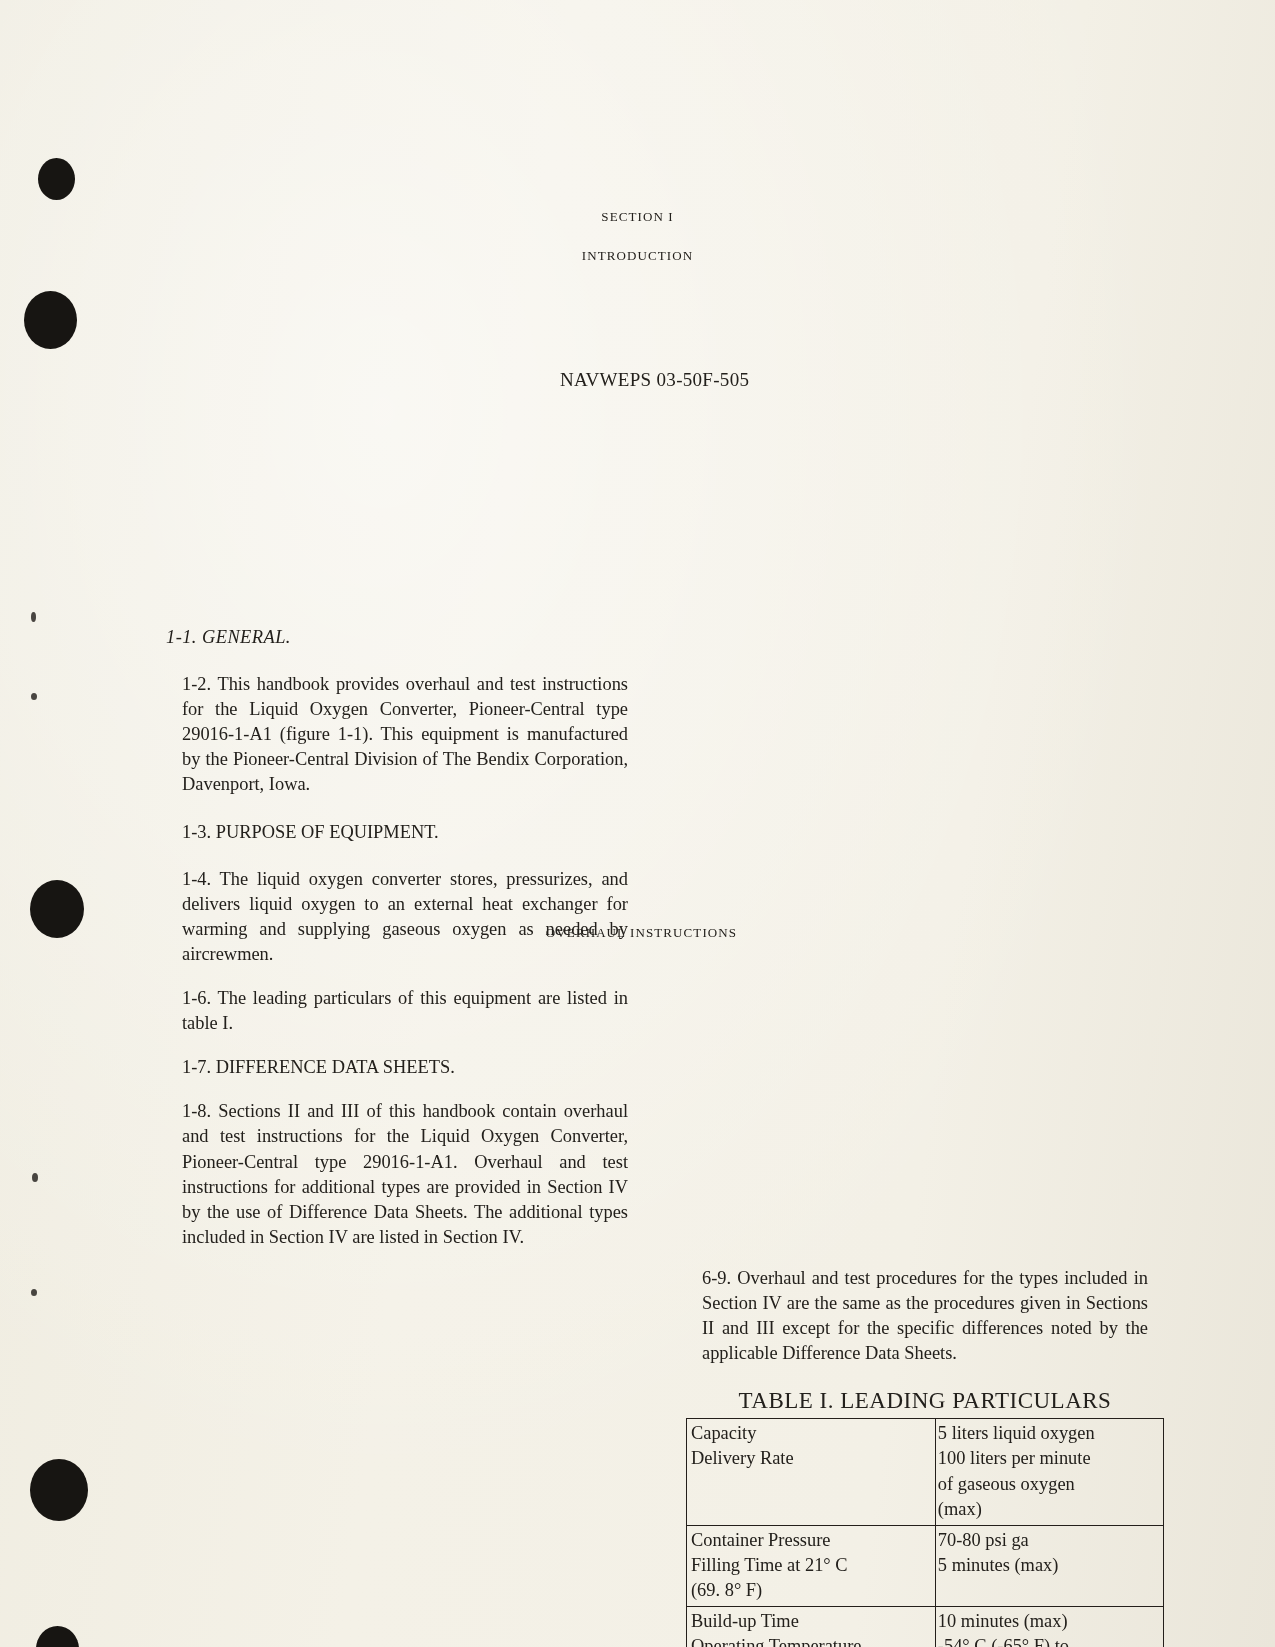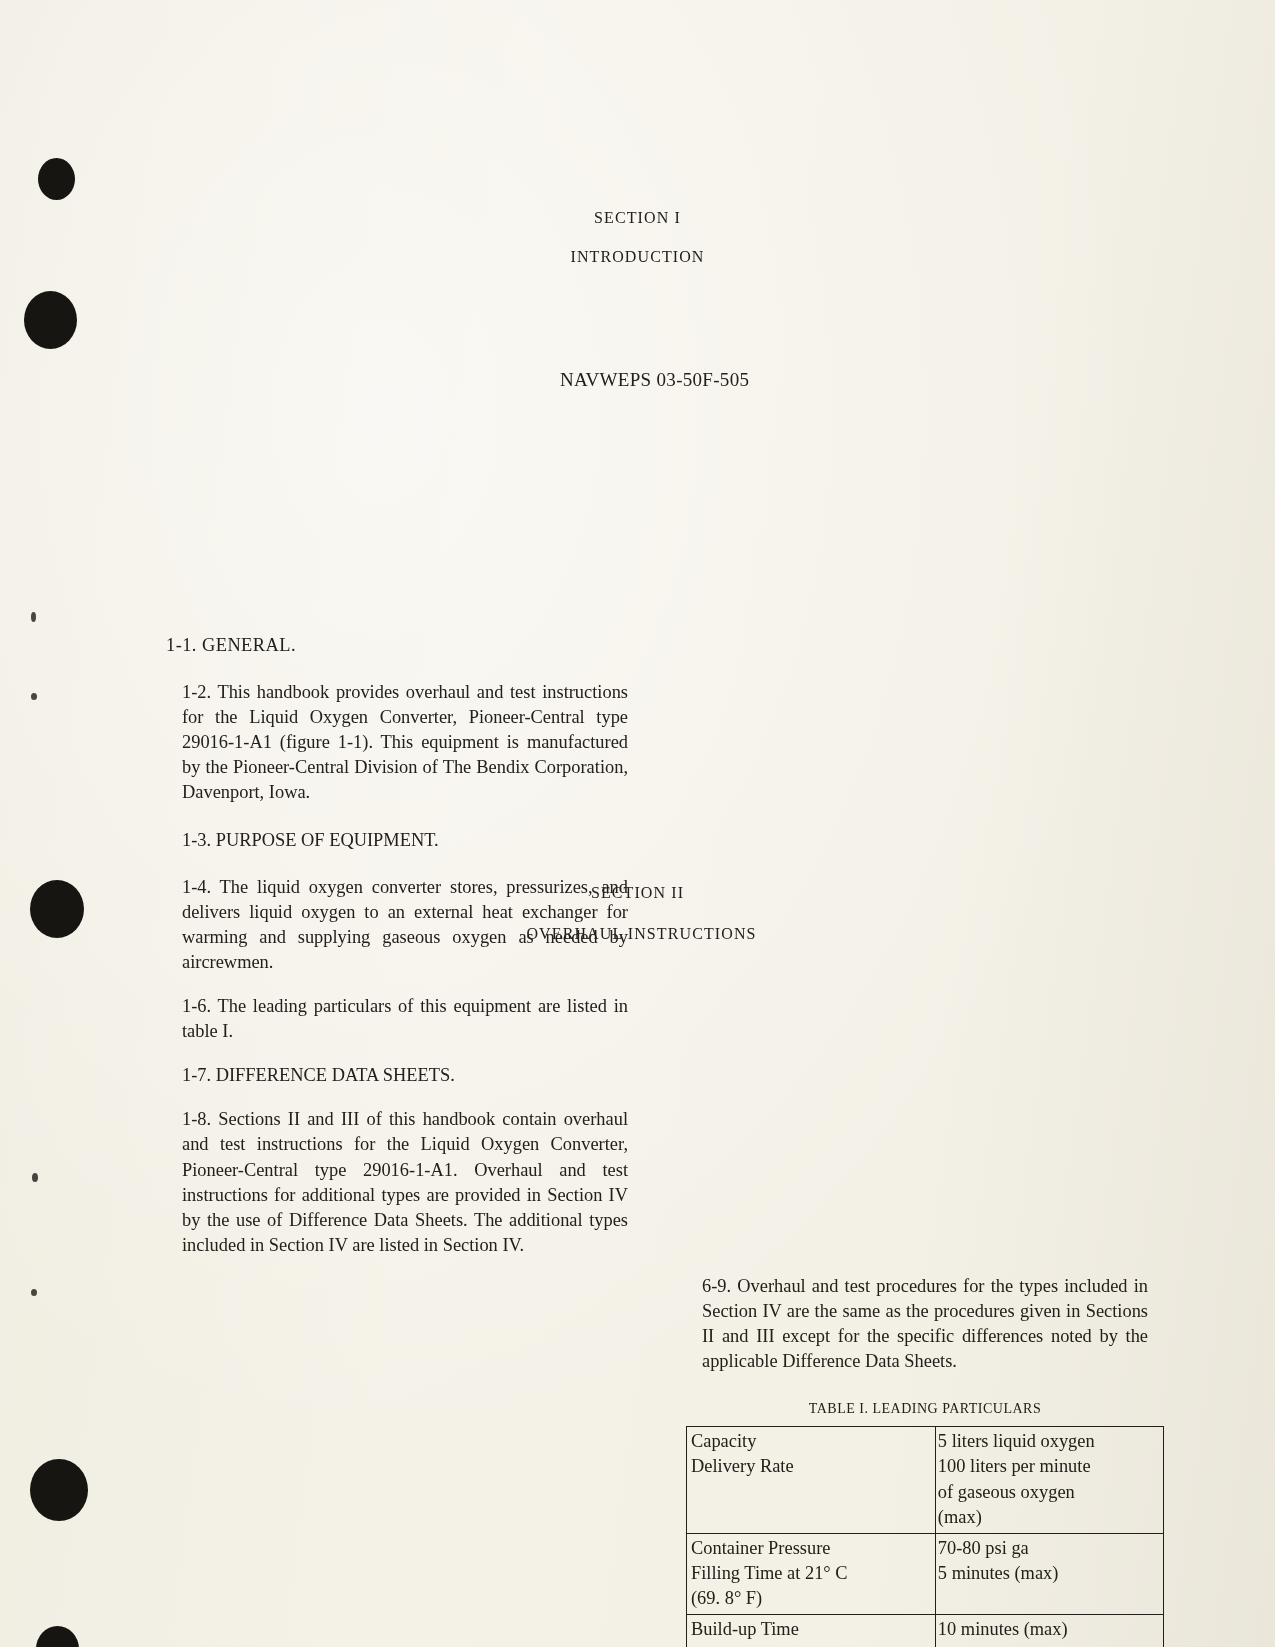--- a/index.html
+++ b/index.html
@@ -57,21 +57,21 @@
   .runhead .doc-id {
     position: absolute;
     left: 390px;
     top: 0;
     white-space: nowrap;
   }
 
   
   .sec-title {
     text-align: center;
-    font-size: 16px;
+    font-size: 13px;
     letter-spacing: 1.1px;
   }
   #sec1-title { position: absolute; top: 209px; left: 0; right: 0; }
   #sec1-sub   { position: absolute; top: 248px; left: 0; right: 0; }
   #sec2-title { position: absolute; top: 884px; left: 0; right: 0; }
   #sec2-sub   { position: absolute; top: 925px; left: 8px; right: 0; }
 
   
   .col {
     position: absolute;
@@ -80,28 +80,28 @@
     line-height: 25.1px;
     text-align: justify;
   }
   .col.left  { left: 166px; }
   .col.right { left: 686px; }
 
   #col-1a { top: 300px; }
   #col-1b { top: 300px; }
 
   p { margin: 16px; }
-  p.head { margin: 8px 0 0 0; letter-spacing: .45px; }
+  p.head { margin: 0 0 0 0; letter-spacing: .45px; font-style: italic; }
   p.gap  { margin-top: 22px; }
   p.gap-s { margin-top: 19px; }
 
   
   .tbl-caption {
     text-align: center;
-    font-size: 14px;
+    font-size: 23px;
     letter-spacing: .5px;
     margin-top: 22px;
     margin-bottom: 5px;
   }
   table.particulars {
     width: 100%;
     border-collapse: collapse;
     font-size: 18.4px;
     line-height: 25.1px;
     table-layout: fixed;
@@ -177,16 +177,15 @@
           <td class="c2">10 minutes (max)
 -54° C (-65° F) to
 70° C (158° F)</td>
         </tr>
 
       </tbody>
     </table>
 
   </div>
 
-  <div id="sec2-title" class="sec-title">SECTION II</div>
   <div id="sec2-sub" class="sec-title">OVERHAUL INSTRUCTIONS</div>
 
 </div>
 
 </body></html>

